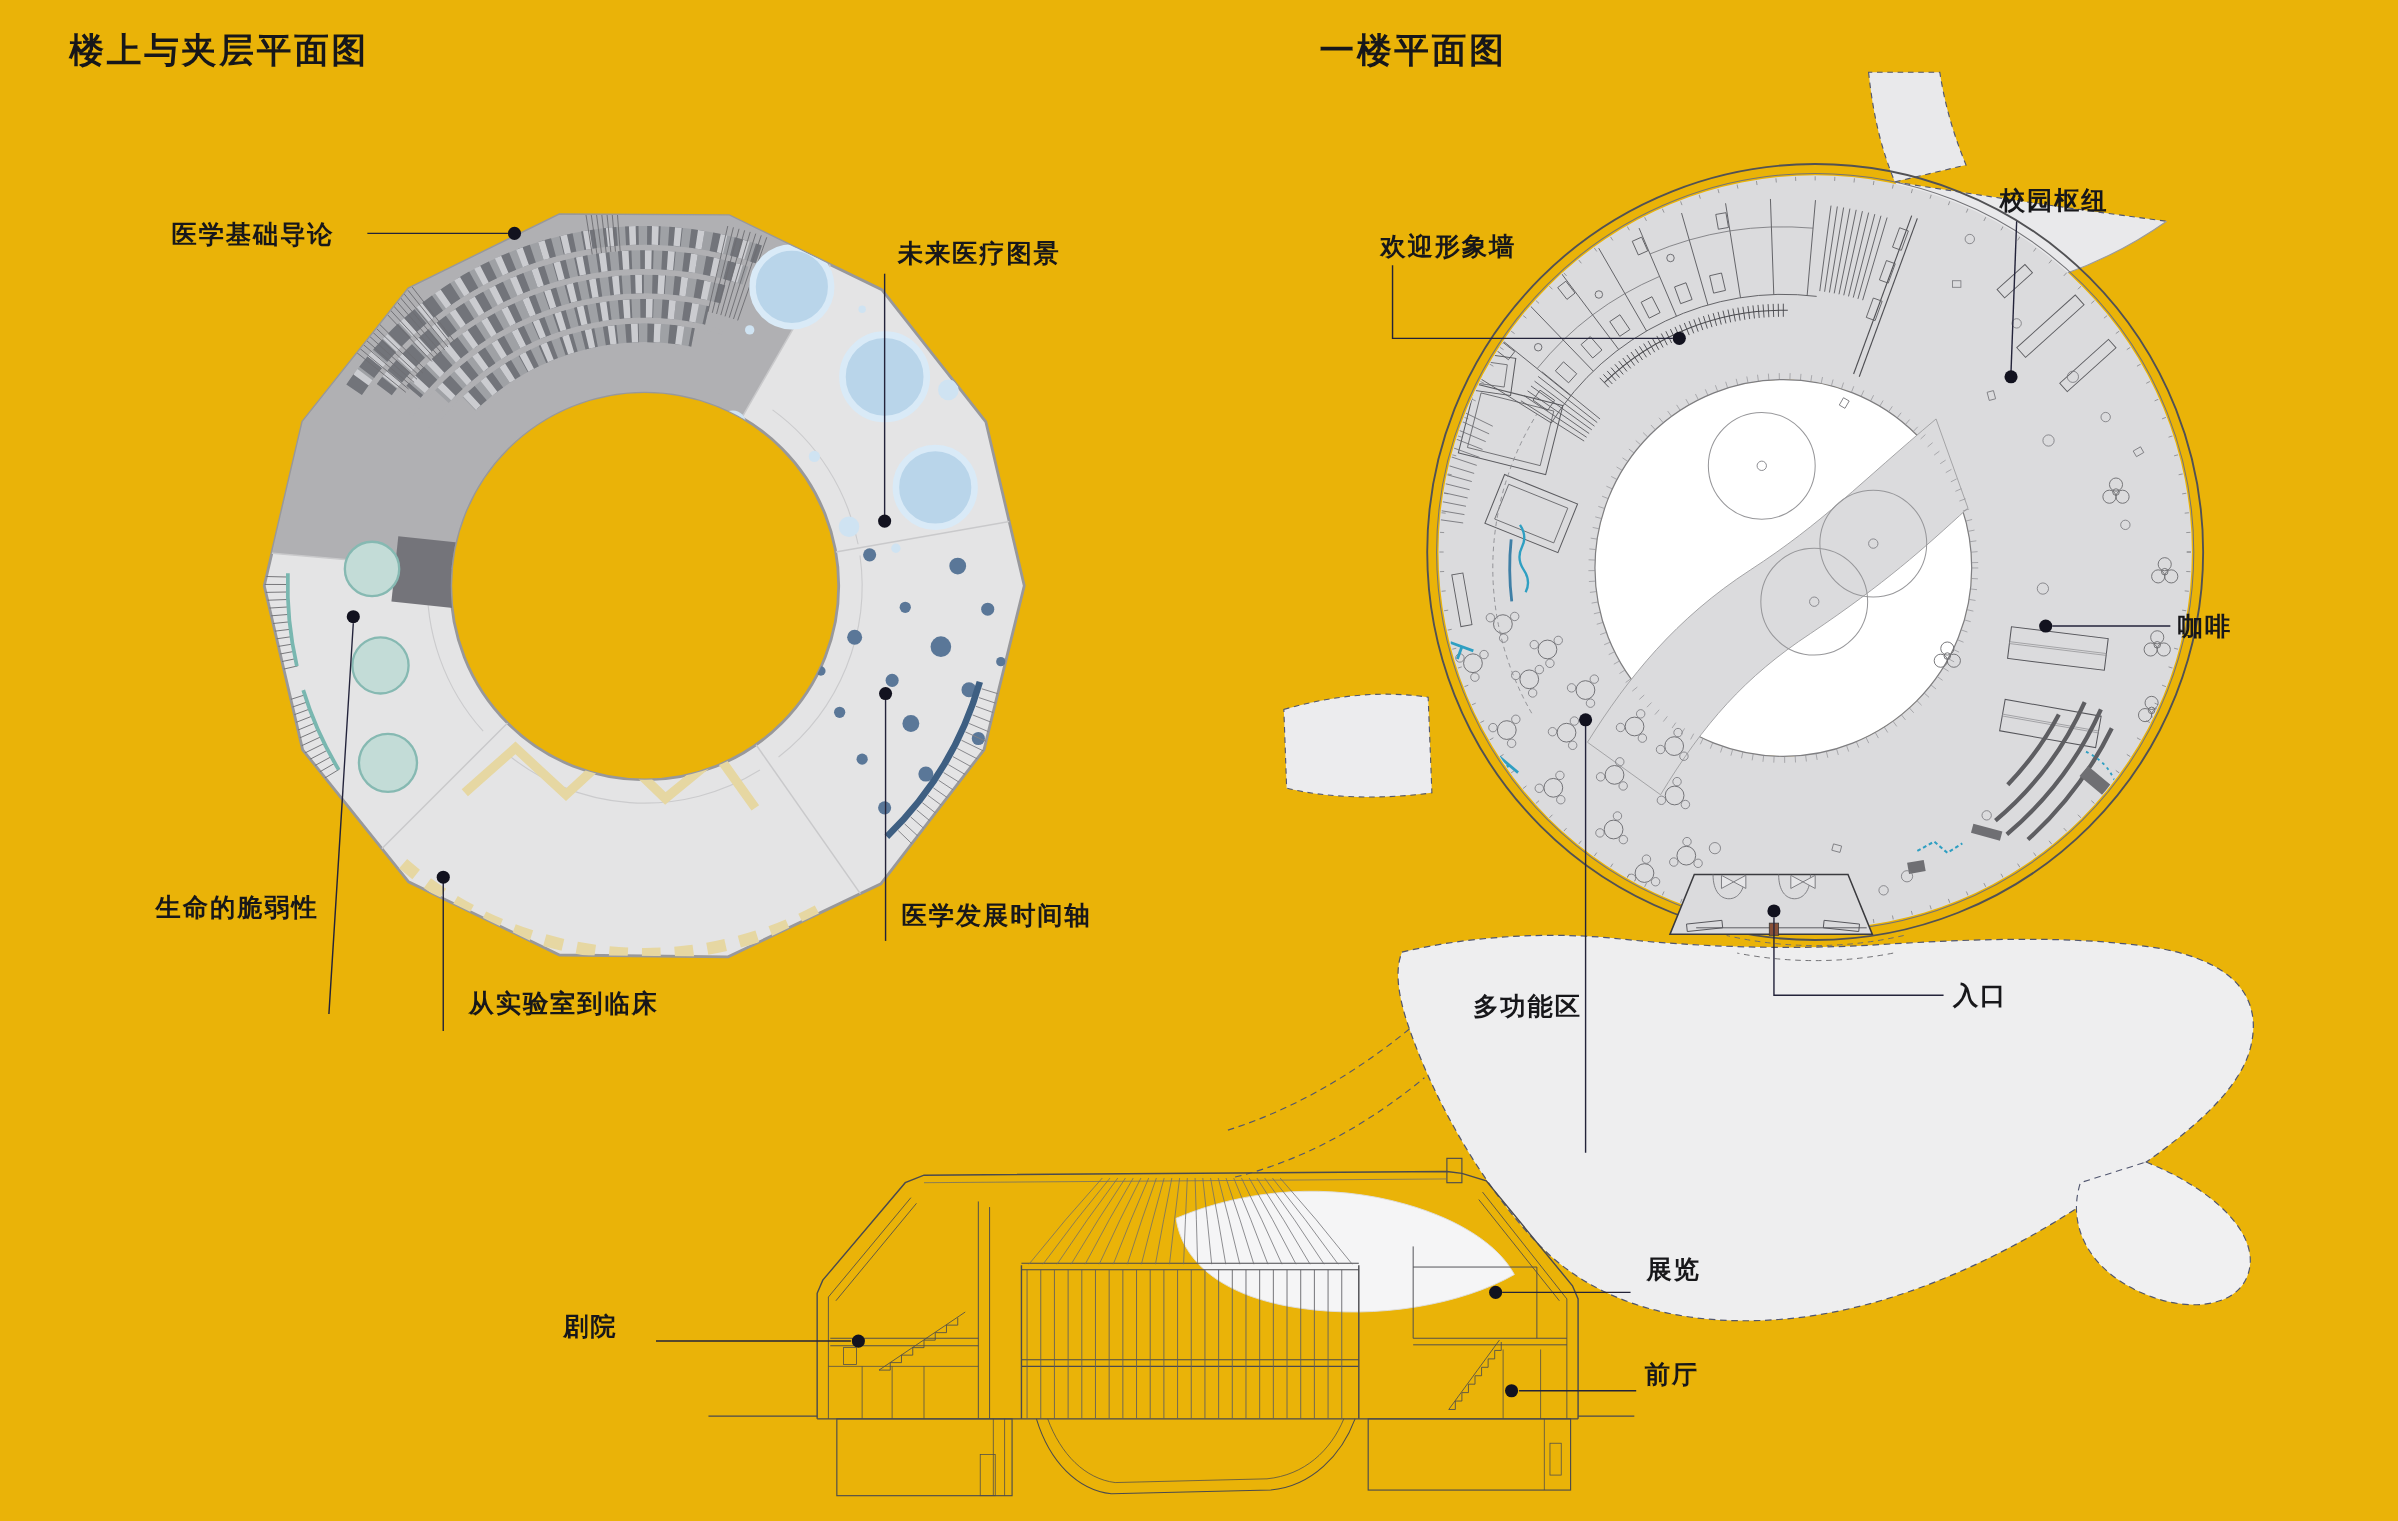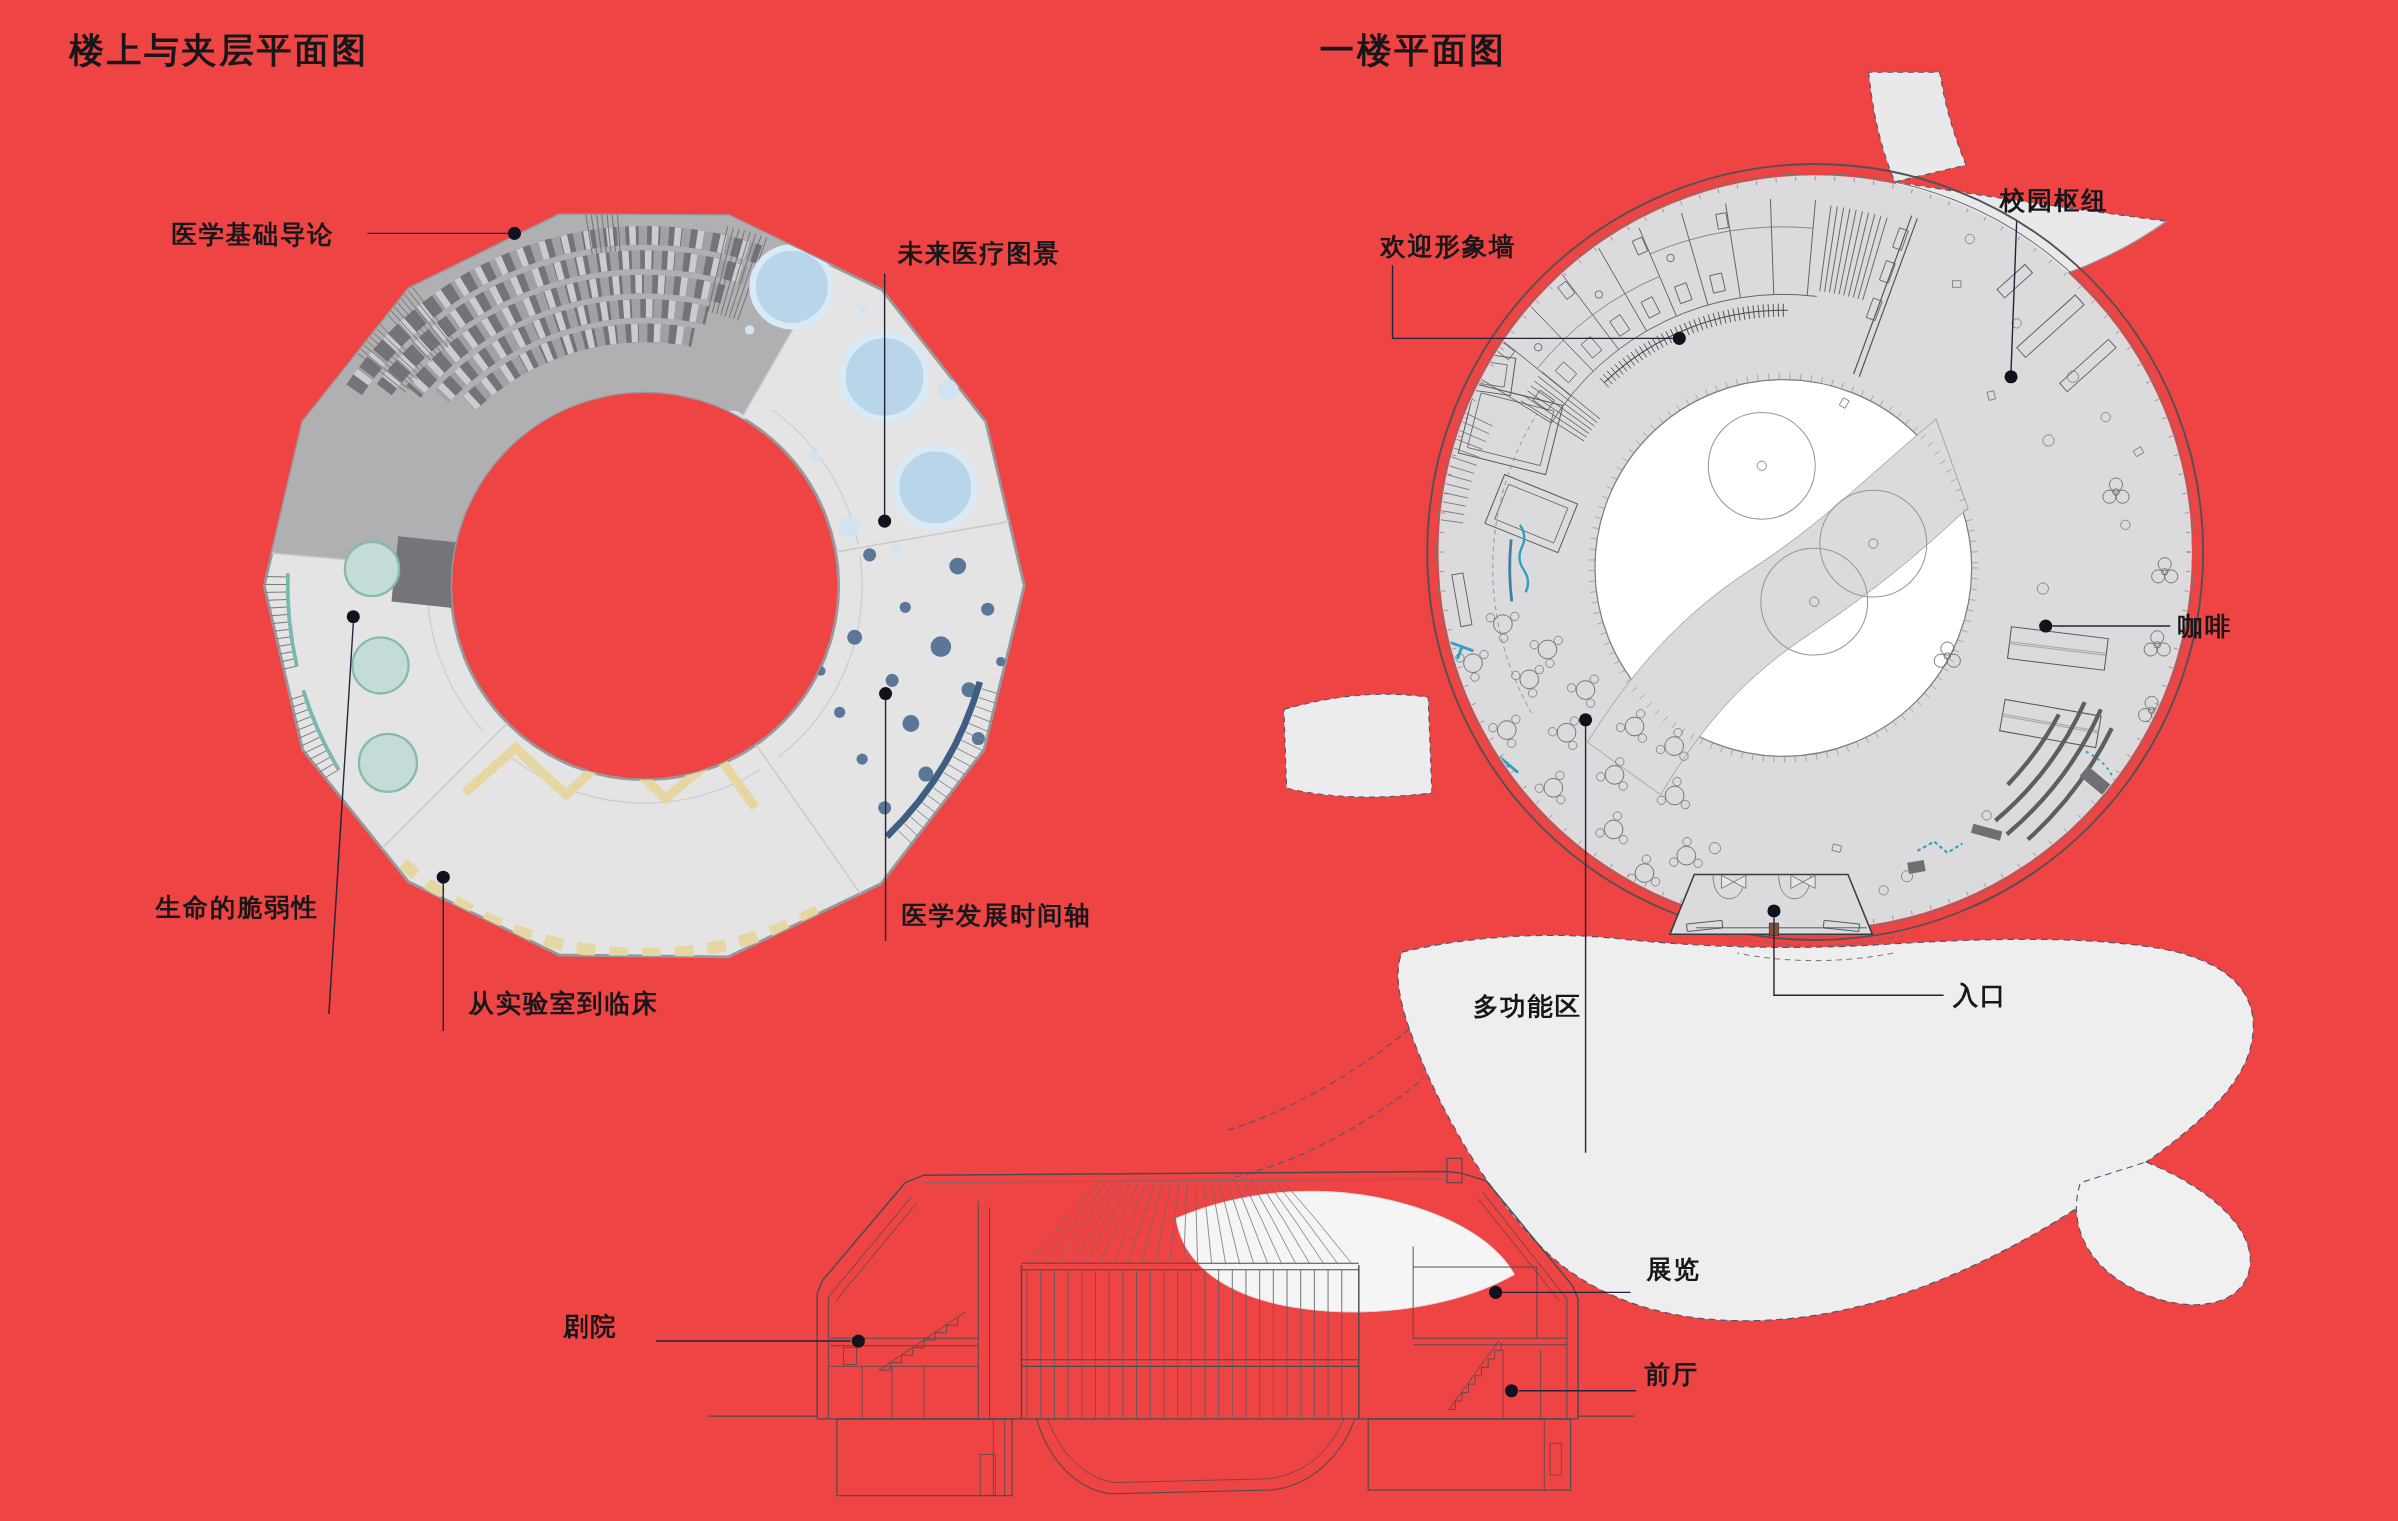--- a/index.html
+++ b/index.html
@@ -1,16 +1,16 @@
 <!DOCTYPE html>
 <html style="font-size:15px"><head>
 <meta charset="utf-8">
 <style>
   html,body{margin:0;padding:0;background:#ffffff;}
-  .canvas{position:relative;width:2399px;height:1522px;background:#ef4444;overflow:hidden;
+  .canvas{position:relative;width:2399px;height:1522px;background:#eab308;overflow:hidden;
           font-family:"Liberation Sans", sans-serif;}
   svg{position:absolute;inset:0;}
   text{font-family:"Liberation Sans", sans-serif;fill:#17171a;}
   .title{font-size:37px;font-weight:700;letter-spacing:3px;}
   .lbl{font-size:27px;font-weight:700;letter-spacing:2px;}
   .leader{stroke:#23233a;stroke-width:1.5;fill:none;}
   .dot{fill:#12121f;}
 </style>
 </head>
 <body>

